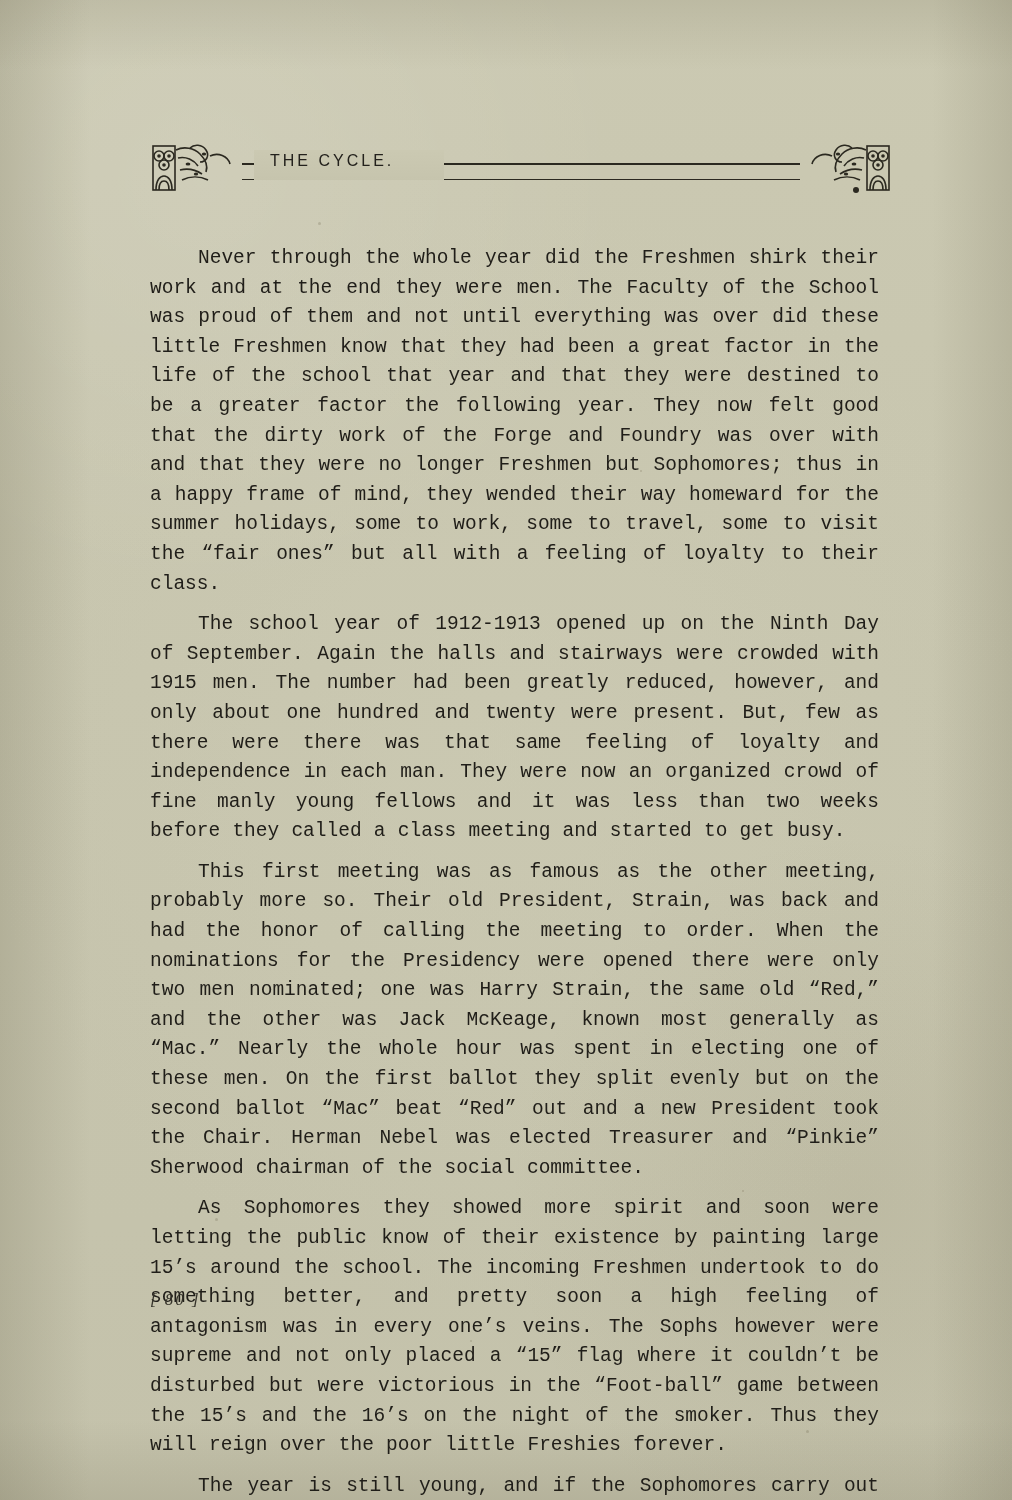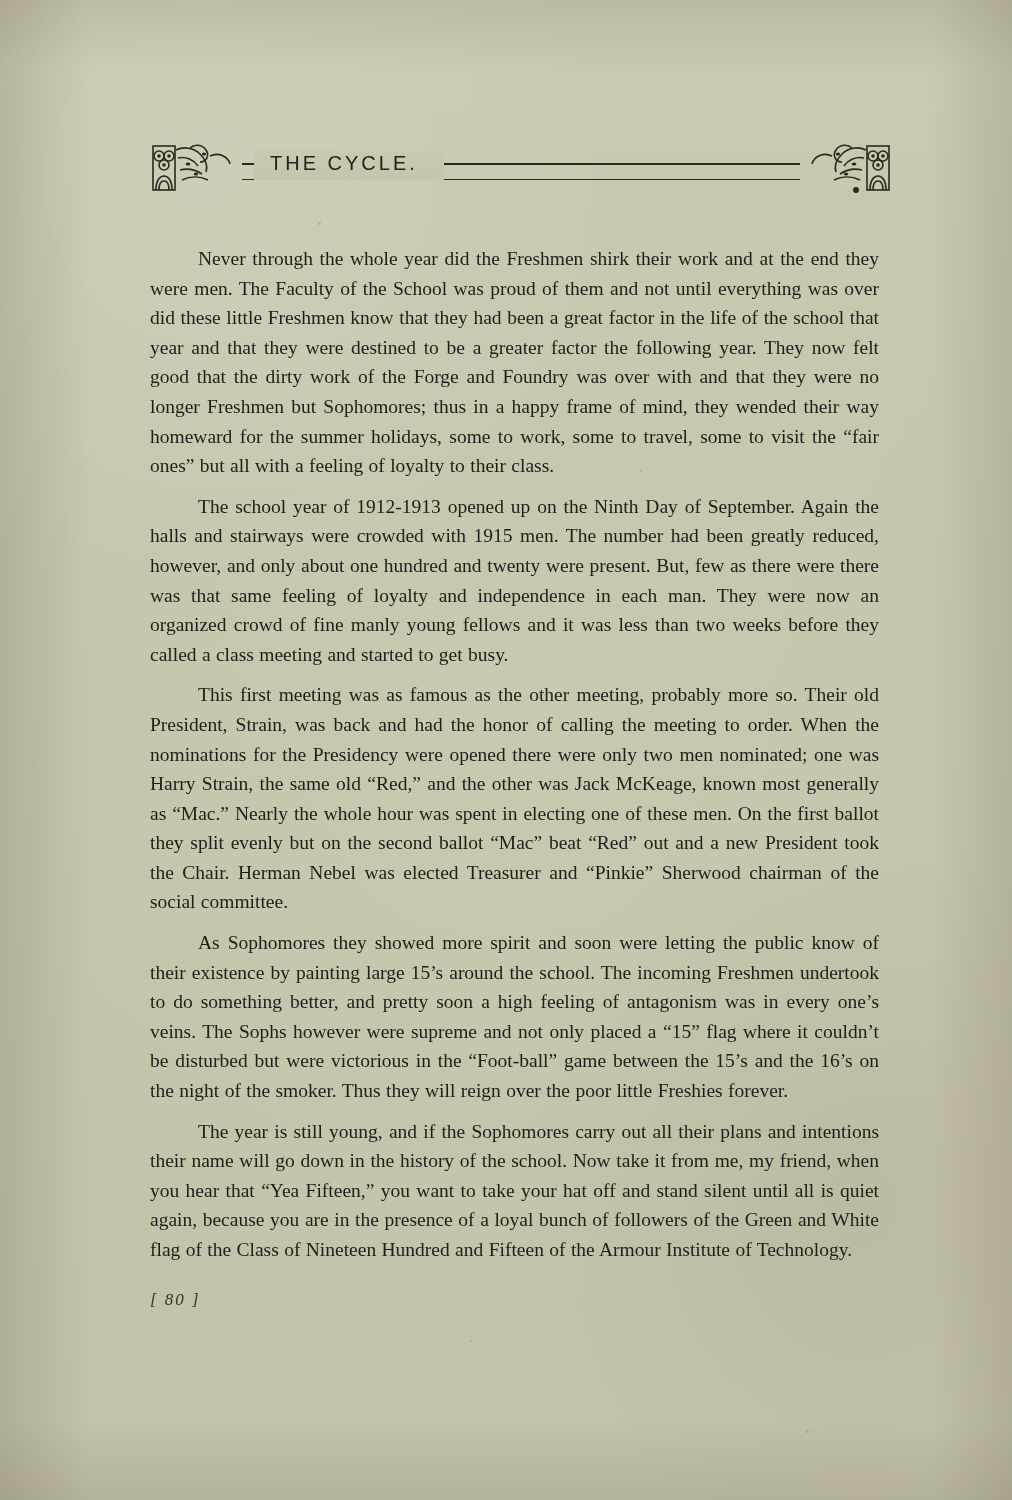--- a/index.html
+++ b/index.html
@@ -60,21 +60,21 @@
   .header-rule.lower {
     top: 39px;
     border-top: 1.5px solid #2b2920;
   }
   .header-title {
     position: absolute;
     left: 110px;
     top: 12px;
     background: transparent;
     padding: 0 10px;
-    font-size: 20px;
+    font-size: 16px;
     letter-spacing: 3px;
     font-family: "Liberation Sans", sans-serif;
     font-weight: 400;
     color: #23211c;
     z-index: 3;
   }
   .header-title-bg {
     position: absolute;
     left: 104px;
     top: 10px;
@@ -95,20 +95,21 @@
 
   
   p.para {
     margin: 0 13px 2px 0;
     font-size: 19.5px;
     line-height: 29.6px;
     text-align: justify;
     text-indent: 48px;
     color: #201e19;
     word-spacing: 0.5px;
+    font-family: Liberation Mono, monospace;
   }
   p.para + p.para { margin-top: 11px; }
 
   .folio {
     position: absolute;
     left: 150px;
     top: 1290px;
     font-size: 17px;
     font-style: italic;
     letter-spacing: 2px;

